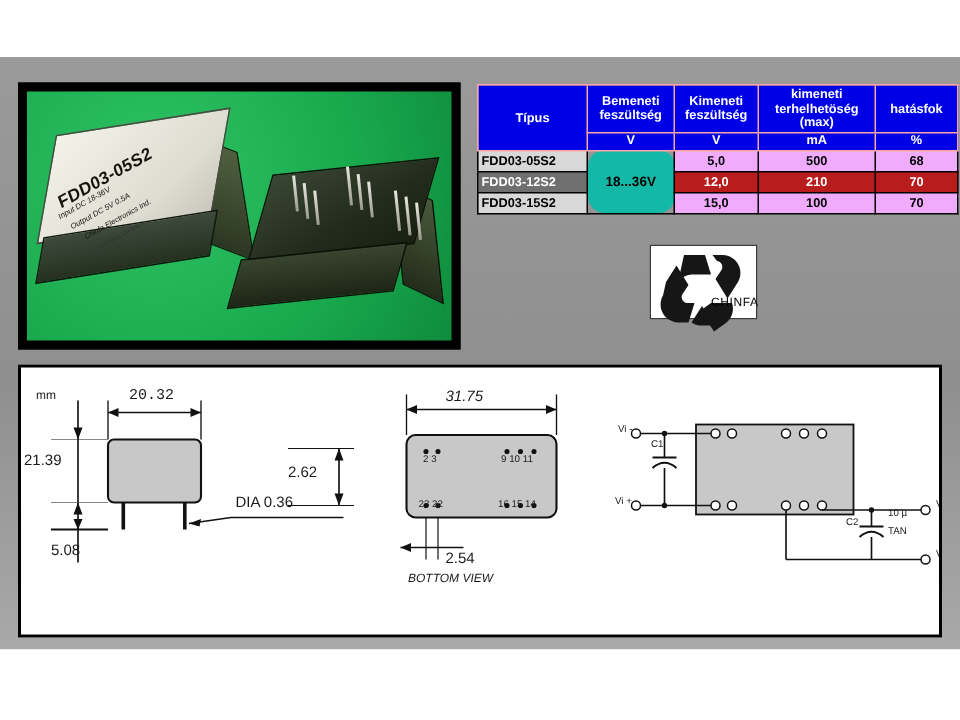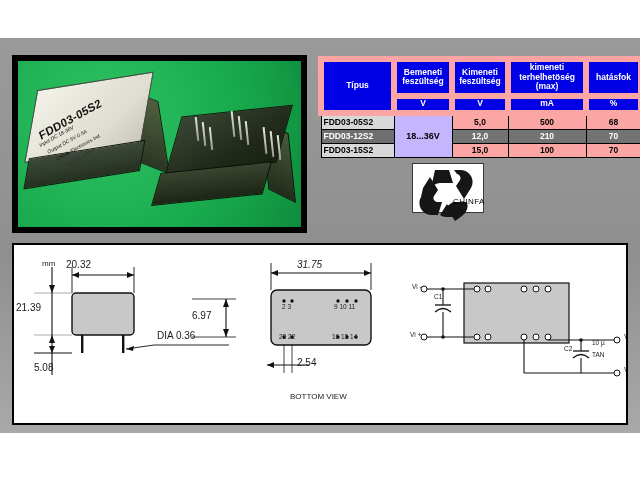--- a/index.html
+++ b/index.html
@@ -154,68 +154,69 @@
     left: 318px; top: 56px;
     width: 320px;
   }
   table.spec {
     border-collapse: collapse;
     width: 320px;
     table-layout: fixed;
     font-family: "Liberation Sans", sans-serif;
   }
   table.spec th, table.spec td {
-    border: 6px solid #fca5a5;
+    border: 1px solid #fca5a5;
     padding: 0;
     text-align: center;
     vertical-align: middle;
   }
   table.spec thead th {
     background: #0000e6;
     color: #ffffff;
     font-size: 8.5px;
     font-weight: bold;
     line-height: 1.12;
     padding: 1px 1px;
   }
   table.spec thead th.unit {
     font-size: 8.5px;
     height: 11px;
     padding: 0;
   }
   table.spec tbody td {
-    background: #fca5a5;
+    background: #f0abfc;
     color: #000000;
     font-size: 8.5px;
     font-weight: bold;
     height: 13px;
     border: 1px solid #000000;
   }
   table.spec tbody td.type {
     text-align: left;
     padding-left: 2px;
     background: #d8d8d8;
   }
   table.spec tbody td.vin {
-    background: #c4b5fd;
+    background: #14b8a6;
     font-size: 9px;
+    border-radius: 11px;
   }
   table.spec tbody tr.selected td {
-    background: #737373;
+    background: #b91c1c;
     color: #ffffff;
   }
   table.spec tbody tr.selected td.type {
     background: #6f6f6f;
     color: #ffffff;
   }
 
   
   .logo-box {
     position: absolute;
-    left: 412px; top: 163px;
+    left: 433px; top: 163px;
     width: 72px; height: 50px;
     background: #ffffff;
     border: 1px solid #3a3a3a;
     box-sizing: border-box;
   }
   .logo-text {
     position: absolute;
     left: 40px; top: 33px;
     font-size: 8px;
     color: #000;
@@ -233,21 +234,21 @@
     box-sizing: border-box;
     overflow: hidden;
   }
   .dim-text {
     position: absolute;
     font-family: "Liberation Sans", sans-serif;
     font-size: 10px;
     color: #1a1a1a;
     white-space: nowrap;
   }
-  .dim-text.sm { font-size: 8px; margin-left: 18px; }
+  .dim-text.sm { font-size: 8px; }
   .dim-text.xs { font-size: 6.5px; }
   svg { display:block; }
 </style>
 </head>
 <body>
 
 <div id="stage">
 
   <div class="white-top"></div>
   <div class="backdrop"></div>
@@ -375,25 +376,25 @@
       <line x1="112" y1="104" x2="140" y2="100" stroke="#111" stroke-width="0.9"></line>
       <path d="M112 104 l8 -3 l-1 5 z" fill="#111"></path>
       <line x1="140" y1="100" x2="215" y2="100" stroke="#111" stroke-width="0.9"></line>
 
       <line x1="178" y1="54" x2="222" y2="54" stroke="#111" stroke-width="0.8"></line>
       <line x1="178" y1="92" x2="222" y2="92" stroke="#111" stroke-width="0.8"></line>
       <line x1="212" y1="54" x2="212" y2="92" stroke="#111" stroke-width="1.1"></line>
       <path d="M212 54 l-3 8 h6 z" fill="#111"></path>
       <path d="M212 92 l-3 -8 h6 z" fill="#111"></path>
     </svg>
-    <div class="dim-text" style="left:52px; top:14px;">20.32</div>
+    <div class="dim-text" style="left:72px; top:14px;font-family:Liberation Mono, monospace;">20.32</div>
     <div class="dim-text" style="left:2px; top:57px;">21.39</div>
     <div class="dim-text" style="left:20px; top:117px;">5.08</div>
     <div class="dim-text" style="left:143px; top:85px;">DIA 0.36</div>
-    <div class="dim-text" style="left:178px; top:65px;">6.97</div>
+    <div class="dim-text" style="left:178px; top:65px;">2.62</div>
 
     <svg style="position:absolute; left:235px; top:0;" width="160" height="180">
 
       <rect x="22" y="45" width="100" height="55" rx="6" ry="6" fill="#c8c8c8" stroke="#111" stroke-width="1.4"></rect>
 
       <line x1="22" y1="18" x2="22" y2="45" stroke="#111" stroke-width="0.9"></line>
       <line x1="122" y1="18" x2="122" y2="45" stroke="#111" stroke-width="0.9"></line>
       <line x1="22" y1="28" x2="122" y2="28" stroke="#111" stroke-width="1.1"></line>
       <path d="M22 28 l7 -3 v6 z" fill="#111"></path>
       <path d="M122 28 l-7 -3 v6 z" fill="#111"></path>
@@ -411,22 +412,22 @@
           <circle cx="107" cy="92" r="1.7"></circle>
       </g>
 
       <line x1="35" y1="100" x2="35" y2="128" stroke="#111" stroke-width="0.8"></line>
       <line x1="43" y1="100" x2="43" y2="128" stroke="#111" stroke-width="0.8"></line>
       <line x1="18" y1="120" x2="60" y2="120" stroke="#111" stroke-width="1"></line>
       <path d="M18 120 l7 -3 v6 z" fill="#111"></path>
       <path d="M43 120 l7 -3 v6 z" fill="#111" opacity="0"></path>
     </svg>
     <div class="dim-text" style="left:283px; top:14px;font-style:italic;">31.75</div>
-    <div class="dim-text" style="left:283px; top:112px;">2.54</div>
-    <div class="dim-text sm" style="left:258px; top:147px;">BOTTOM VIEW</div>
+    <div class="dim-text" style="left:283px; top:122px;">2.54</div>
+    <div class="dim-text sm" style="left:258px; top:136px;font-style:italic;">BOTTOM VIEW</div>
     <div class="dim-text xs" style="left:268px; top:58px;">2  3</div>
     <div class="dim-text xs" style="left:320px; top:58px;">9 10 11</div>
     <div class="dim-text xs" style="left:265px; top:88px;">23 22</div>
     <div class="dim-text xs" style="left:318px; top:88px;">16 15 14</div>
 
     <svg style="position:absolute; left:395px; top:0;" width="220" height="180">
 
       <rect x="55" y="38" width="105" height="60" fill="#c8c8c8" stroke="#111" stroke-width="1.2"></rect>
 
       <g fill="#fff" stroke="#111" stroke-width="1">

